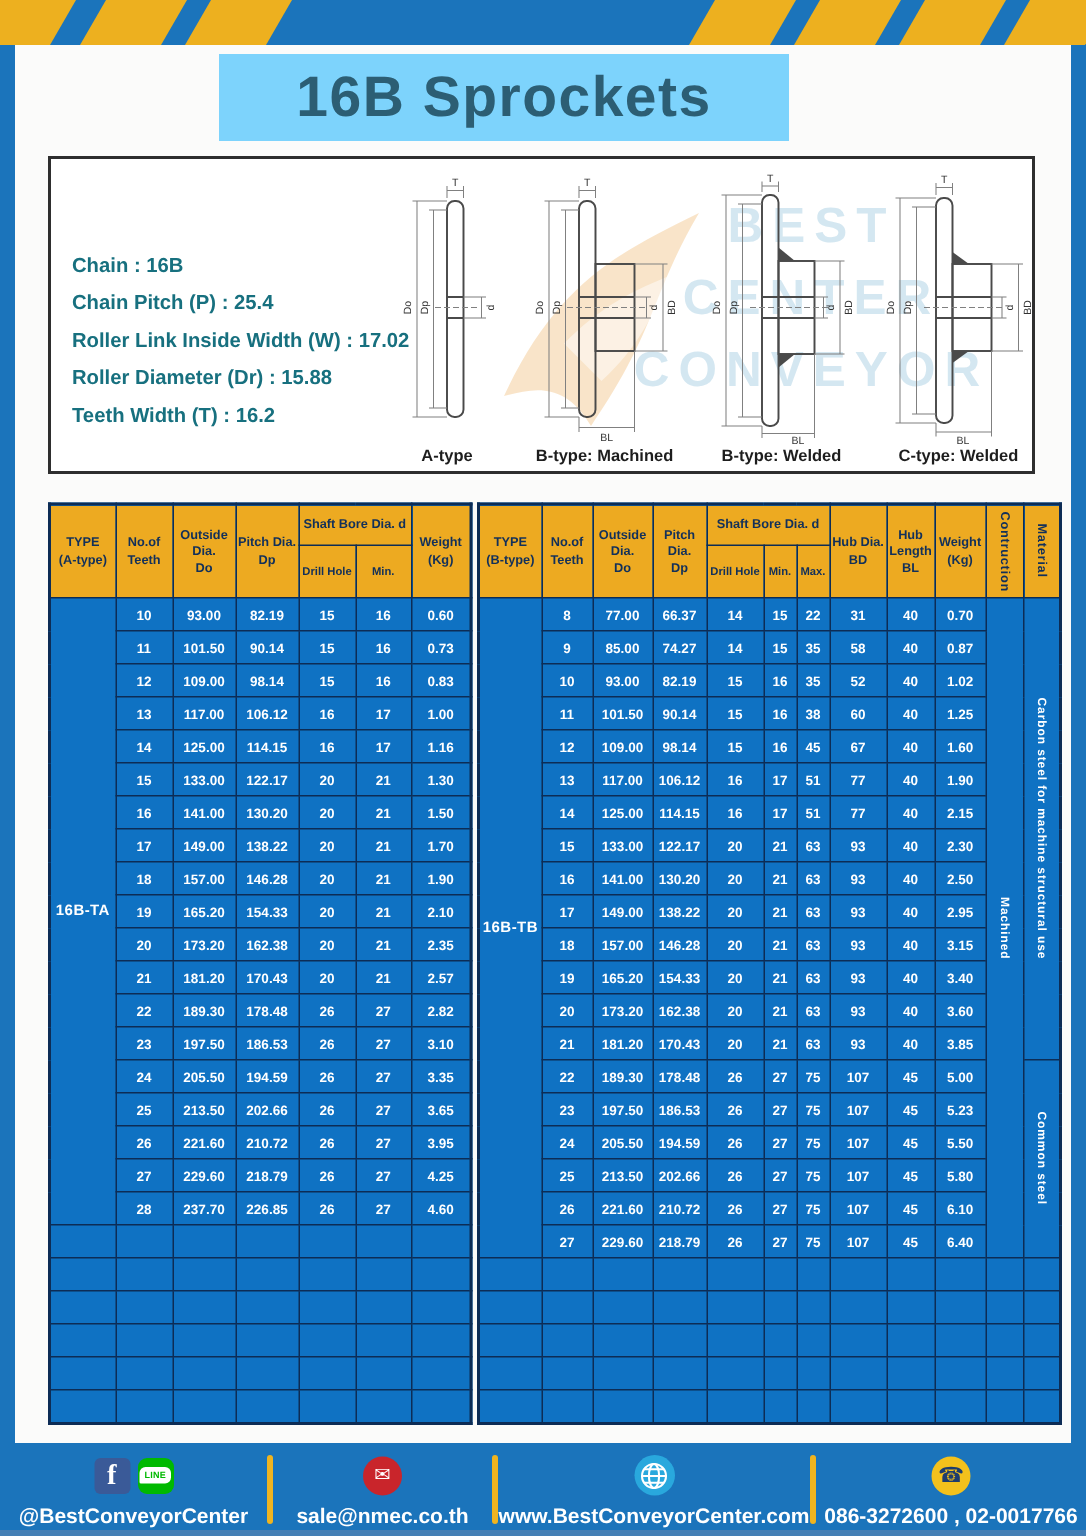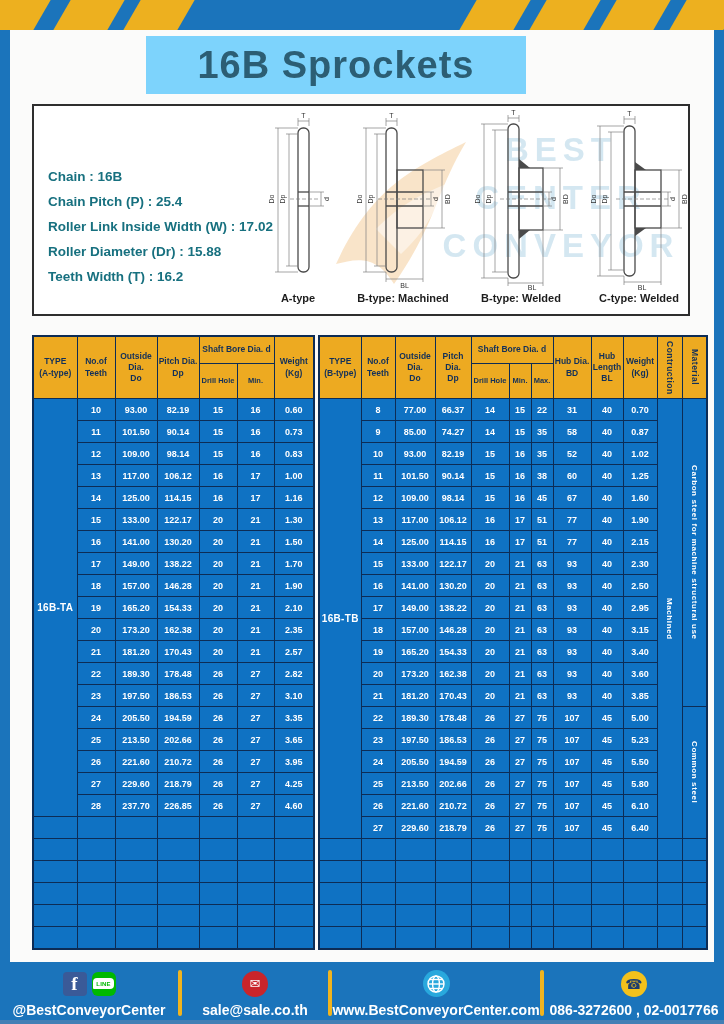--- a/index.html
+++ b/index.html
@@ -16,26 +16,26 @@
   
   .banner{position:absolute;left:136px;top:6px;width:380px;height:58px;background:#7dd3fc;
           text-align:center;}
   .banner h1{margin:0;line-height:58px;font-size:38px;font-weight:bold;color:#2c5e74;letter-spacing:1px;}
 
   
   .spec-box{position:absolute;left:22px;top:74px;width:658px;height:212px;background:#fff;
             border:2px solid #2e2e2e;box-sizing:border-box;overflow:hidden;}
   .wm{position:absolute;z-index:1;}
   .wm-text{left:362px;top:20px;width:290px;text-align:center;font-weight:bold;font-size:33px;
-           letter-spacing:6px;line-height:1.45;color:#b9d8e8;opacity:.6;padding-left:20px;}
+           letter-spacing:6px;line-height:1.45;color:#b9d8e8;opacity:.6;}
   .wm-star{left:282px;top:28px;opacity:.45;}
   .spec-lines{position:absolute;left:14px;top:58px;z-index:2;}
   .spec-line{font-size:13.5px;font-weight:bold;color:#17707f;line-height:25px;white-space:nowrap;}
   .diagrams{position:absolute;left:218px;top:6px;right:10px;bottom:4px;display:flex;
-            justify-content:space-between;align-items:flex-start;z-index:2;}
+            justify-content:space-between;align-items:flex-end;z-index:2;}
   .diagram{text-align:center;}
   .diagram svg{overflow:visible;display:block;margin:0 auto;}
   .diag-caption{font-size:11px;font-weight:600;color:#1d1d1d;margin-top:2px;white-space:nowrap;}
 
   
   .spec-table{border-collapse:collapse;table-layout:fixed;background:#0f72c3;
               border:2px solid #0d2c55;position:absolute;}
   .spec-table th,.spec-table td{border:1px solid #0d2c55;padding:0;overflow:hidden;}
   .spec-table thead th{background:#edaa21;color:#12305a;font-size:8.5px;font-weight:bold;
                        white-space:pre-line;line-height:1.3;text-align:center;}
@@ -864,21 +864,21 @@
         <span class="line-bubble">LINE</span>
       </div>
     </div>
     <div class="f-label">@BestConveyorCenter</div>
   </div>
   <div class="f-div"></div>
   <div class="f-sec f-sec2">
     <div class="f-icons">
       <div class="mail-icon">✉</div>
     </div>
-    <div class="f-label">sale@sale.co.th</div>
+    <div class="f-label">sale@nmec.co.th</div>
   </div>
   <div class="f-div"></div>
   <div class="f-sec f-sec3">
     <div class="f-icons">
       <div class="globe-icon">
         <svg width="22" height="22" viewBox="0 0 22 22" fill="none" stroke="#ffffff" stroke-width="1.4">
           <circle cx="11" cy="11" r="8"></circle>
           <ellipse cx="11" cy="11" rx="3.4" ry="8"></ellipse>
           <line x1="3" y1="11" x2="19" y2="11"></line>
           <line x1="4.2" y1="6.5" x2="17.8" y2="6.5"></line>

